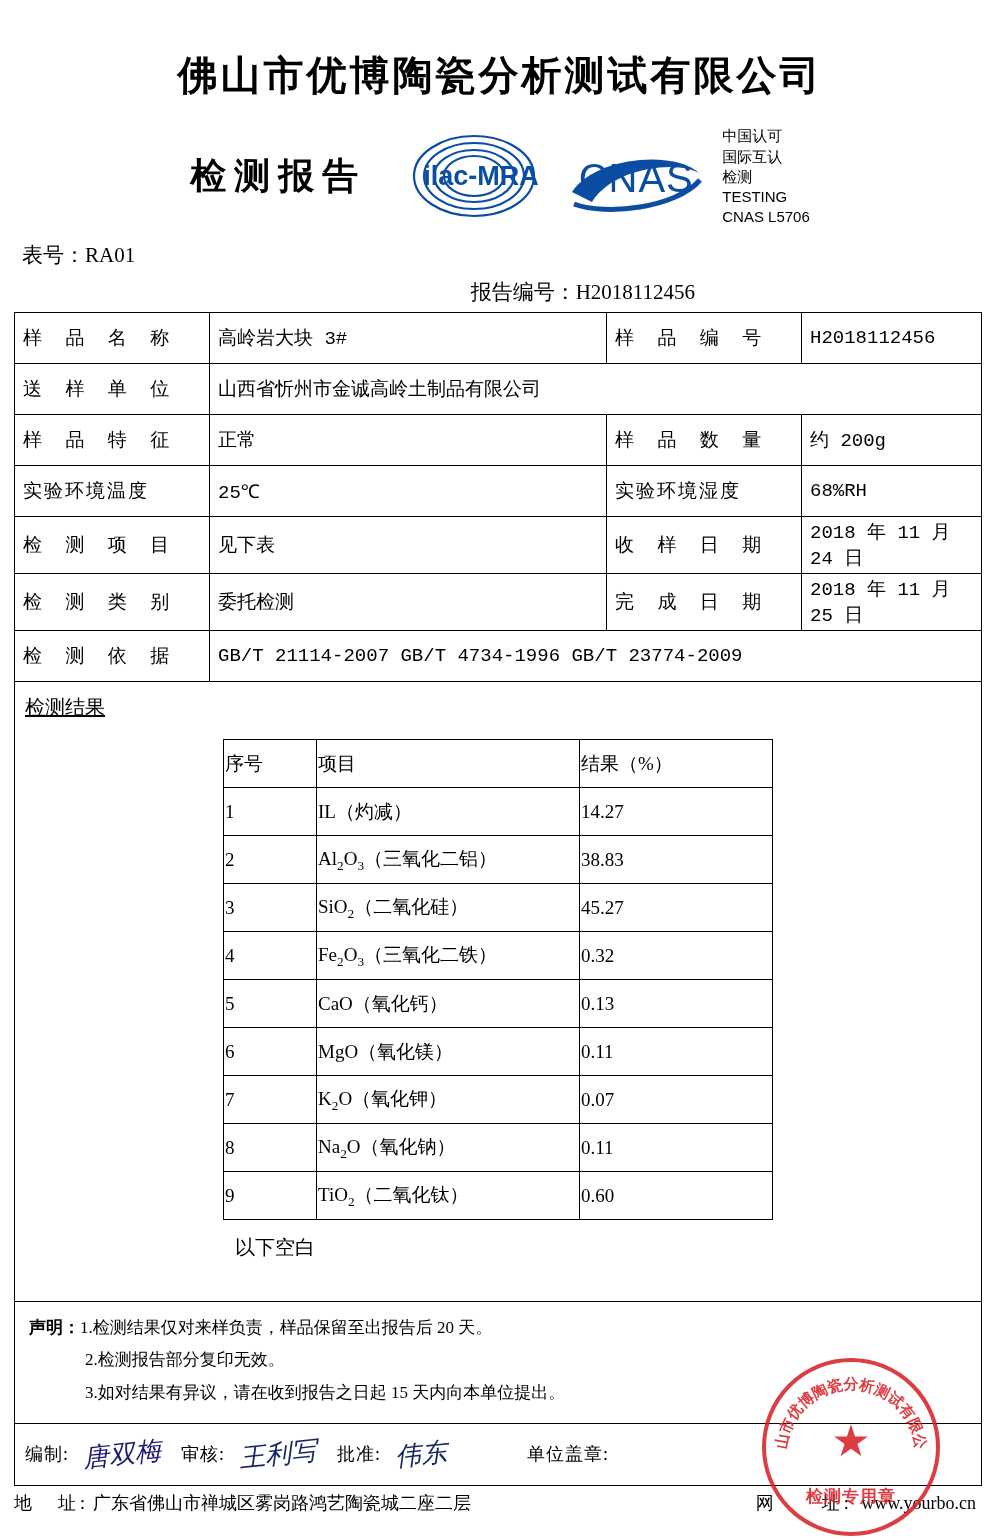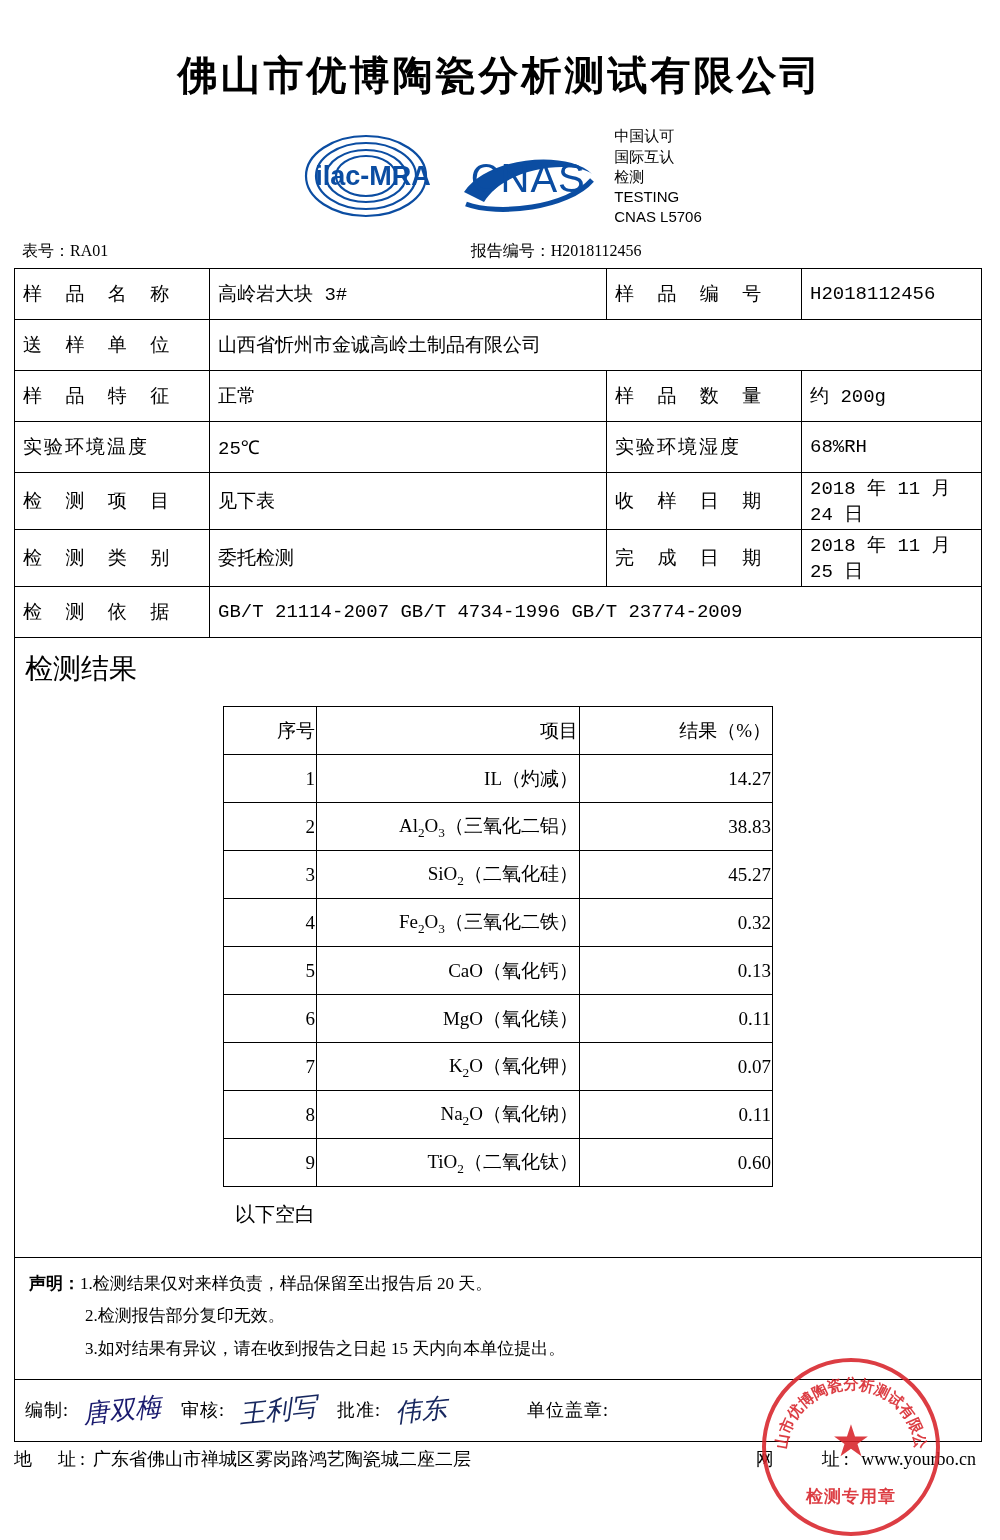--- a/index.html
+++ b/index.html
@@ -79,26 +79,26 @@
     color: #000;
     margin-left: 6px;
     padding-top: 2px;
   }
   .accred .en { font-size: 15px; }
 
   
   .meta-line {
     display: flex;
     margin-top: 10px;
-    font-size: 16px;
+    font-size: 21px;
     padding: 0 8px 6px 8px;
     justify-content: space-between;
   }
   .meta-line .form-no { width: 44%; }
-  .meta-line .rep-no { flex: 1; text-align: left; padding-left: 28px;}
+  .meta-line .rep-no { flex: 1; text-align: left; padding-left: 28px; margin-top: 37px;}
 
   
   table.info {
     width: 968px;
     border-collapse: collapse;
     table-layout: fixed;
     font-size: 19px;
     font-family: Liberation Mono, monospace;
   }
   table.info td {
@@ -114,22 +114,23 @@
     padding-left: 10px;
     white-space: nowrap;
   }
   td.lbl.nosp { letter-spacing: 2px; }
   td.val { padding-left: 12px; }
   .w-mid { width: 380px; }
   .w-lbl2 { width: 180px; }
 
   
   .result-head {
-    font-size: 28px;
+    font-size: 20px;
     padding: 12px 10px 0 10px;
+    text-decoration: underline;
   }
   .result-box {
     border-left: 1.5px solid #000;
     border-right: 1.5px solid #000;
     border-bottom: 1.5px solid #000;
     width: 968px;
     box-sizing: border-box;
     min-height: 620px;
     position: relative;
     padding-bottom: 8px;
@@ -137,21 +138,21 @@
   table.results {
     border-collapse: collapse;
     margin: 18px auto 0 auto;
     width: 540px;
     table-layout: fixed;
     font-size: 19px;
   }
   table.results th, table.results td {
     border: 1.5px solid #000;
     height: 45px;
-    text-align: right;
+    text-align: left;
     vertical-align: middle;
     font-weight: normal;
   }
   table.results .c-no { width: 90px; }
   table.results .c-item { width: 260px; }
   table.results .c-res { width: 190px; }
   .blank-note {
     font-size: 20px;
     margin: 14px 0 0 220px;
   }
@@ -254,20 +255,21 @@
   sub { font-size: 0.7em; }
 </style>
 </head>
 <body>
 
 <div class="page">
 
   <div class="company-title">佛山市优博陶瓷分析测试有限公司</div>
 
   <div class="header-row">
+    <div class="report-title">检测报告</div>
     <div class="logos">
       <div class="ilac">
         <svg width="150" height="86" viewBox="0 0 150 86">
           <g fill="none" stroke="#0b4da2" stroke-width="2.2">
             <path d="M8 43 a60 40 0 0 1 120 0"></path>
             <path d="M18 43 a50 33 0 0 1 100 0"></path>
             <path d="M28 43 a40 26 0 0 1 80 0"></path>
             <path d="M38 43 a30 20 0 0 1 60 0"></path>
             <path d="M8 43 a60 40 0 0 0 120 0"></path>
             <path d="M18 43 a50 33 0 0 0 100 0"></path>

